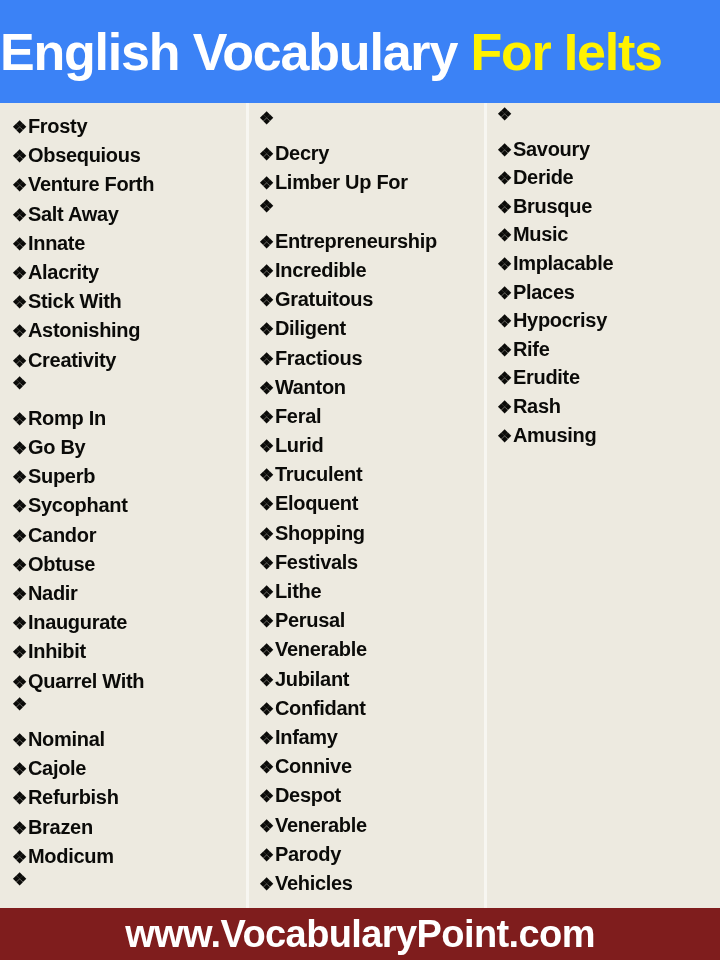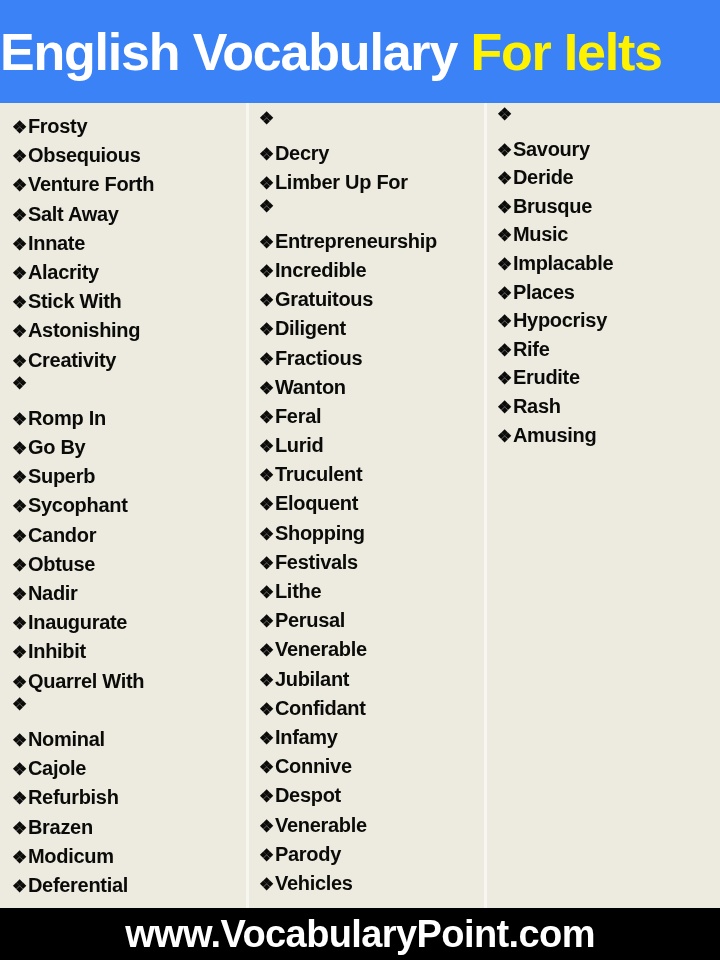--- a/index.html
+++ b/index.html
@@ -92,21 +92,21 @@
     margin-right: 1px;
     color: #0B0B09;
     flex: 0 0 auto;
   }
   .vocab-text { flex: 0 0 auto; }
 
   
   .footer {
     height: 52px;
     flex: 0 0 52px;
-    background: #000000;
+    background: #7f1d1d;
     display: flex;
     align-items: center;
     justify-content: center;
   }
   .footer-text {
     color: #FFFFFF;
     font-size: 38px;
     font-weight: bold;
     letter-spacing: -0.6px;
     line-height: 1;
@@ -224,21 +224,20 @@
           <li class="vocab-item">
             <span class="bullet">❖</span>
             <span class="vocab-text">Brazen</span>
           </li>
           <li class="vocab-item">
             <span class="bullet">❖</span>
             <span class="vocab-text">Modicum</span>
           </li>
           <li class="vocab-item">
             <span class="bullet">❖</span>
-            <span class="vocab-text">Deferential</span>
           </li>
         </ul>
     </div>
     <div class="column col-2">
       <ul class="vocab-list">
           <li class="vocab-item">
             <span class="bullet">❖</span>
           </li>
           <li class="vocab-item">
             <span class="bullet">❖</span>

